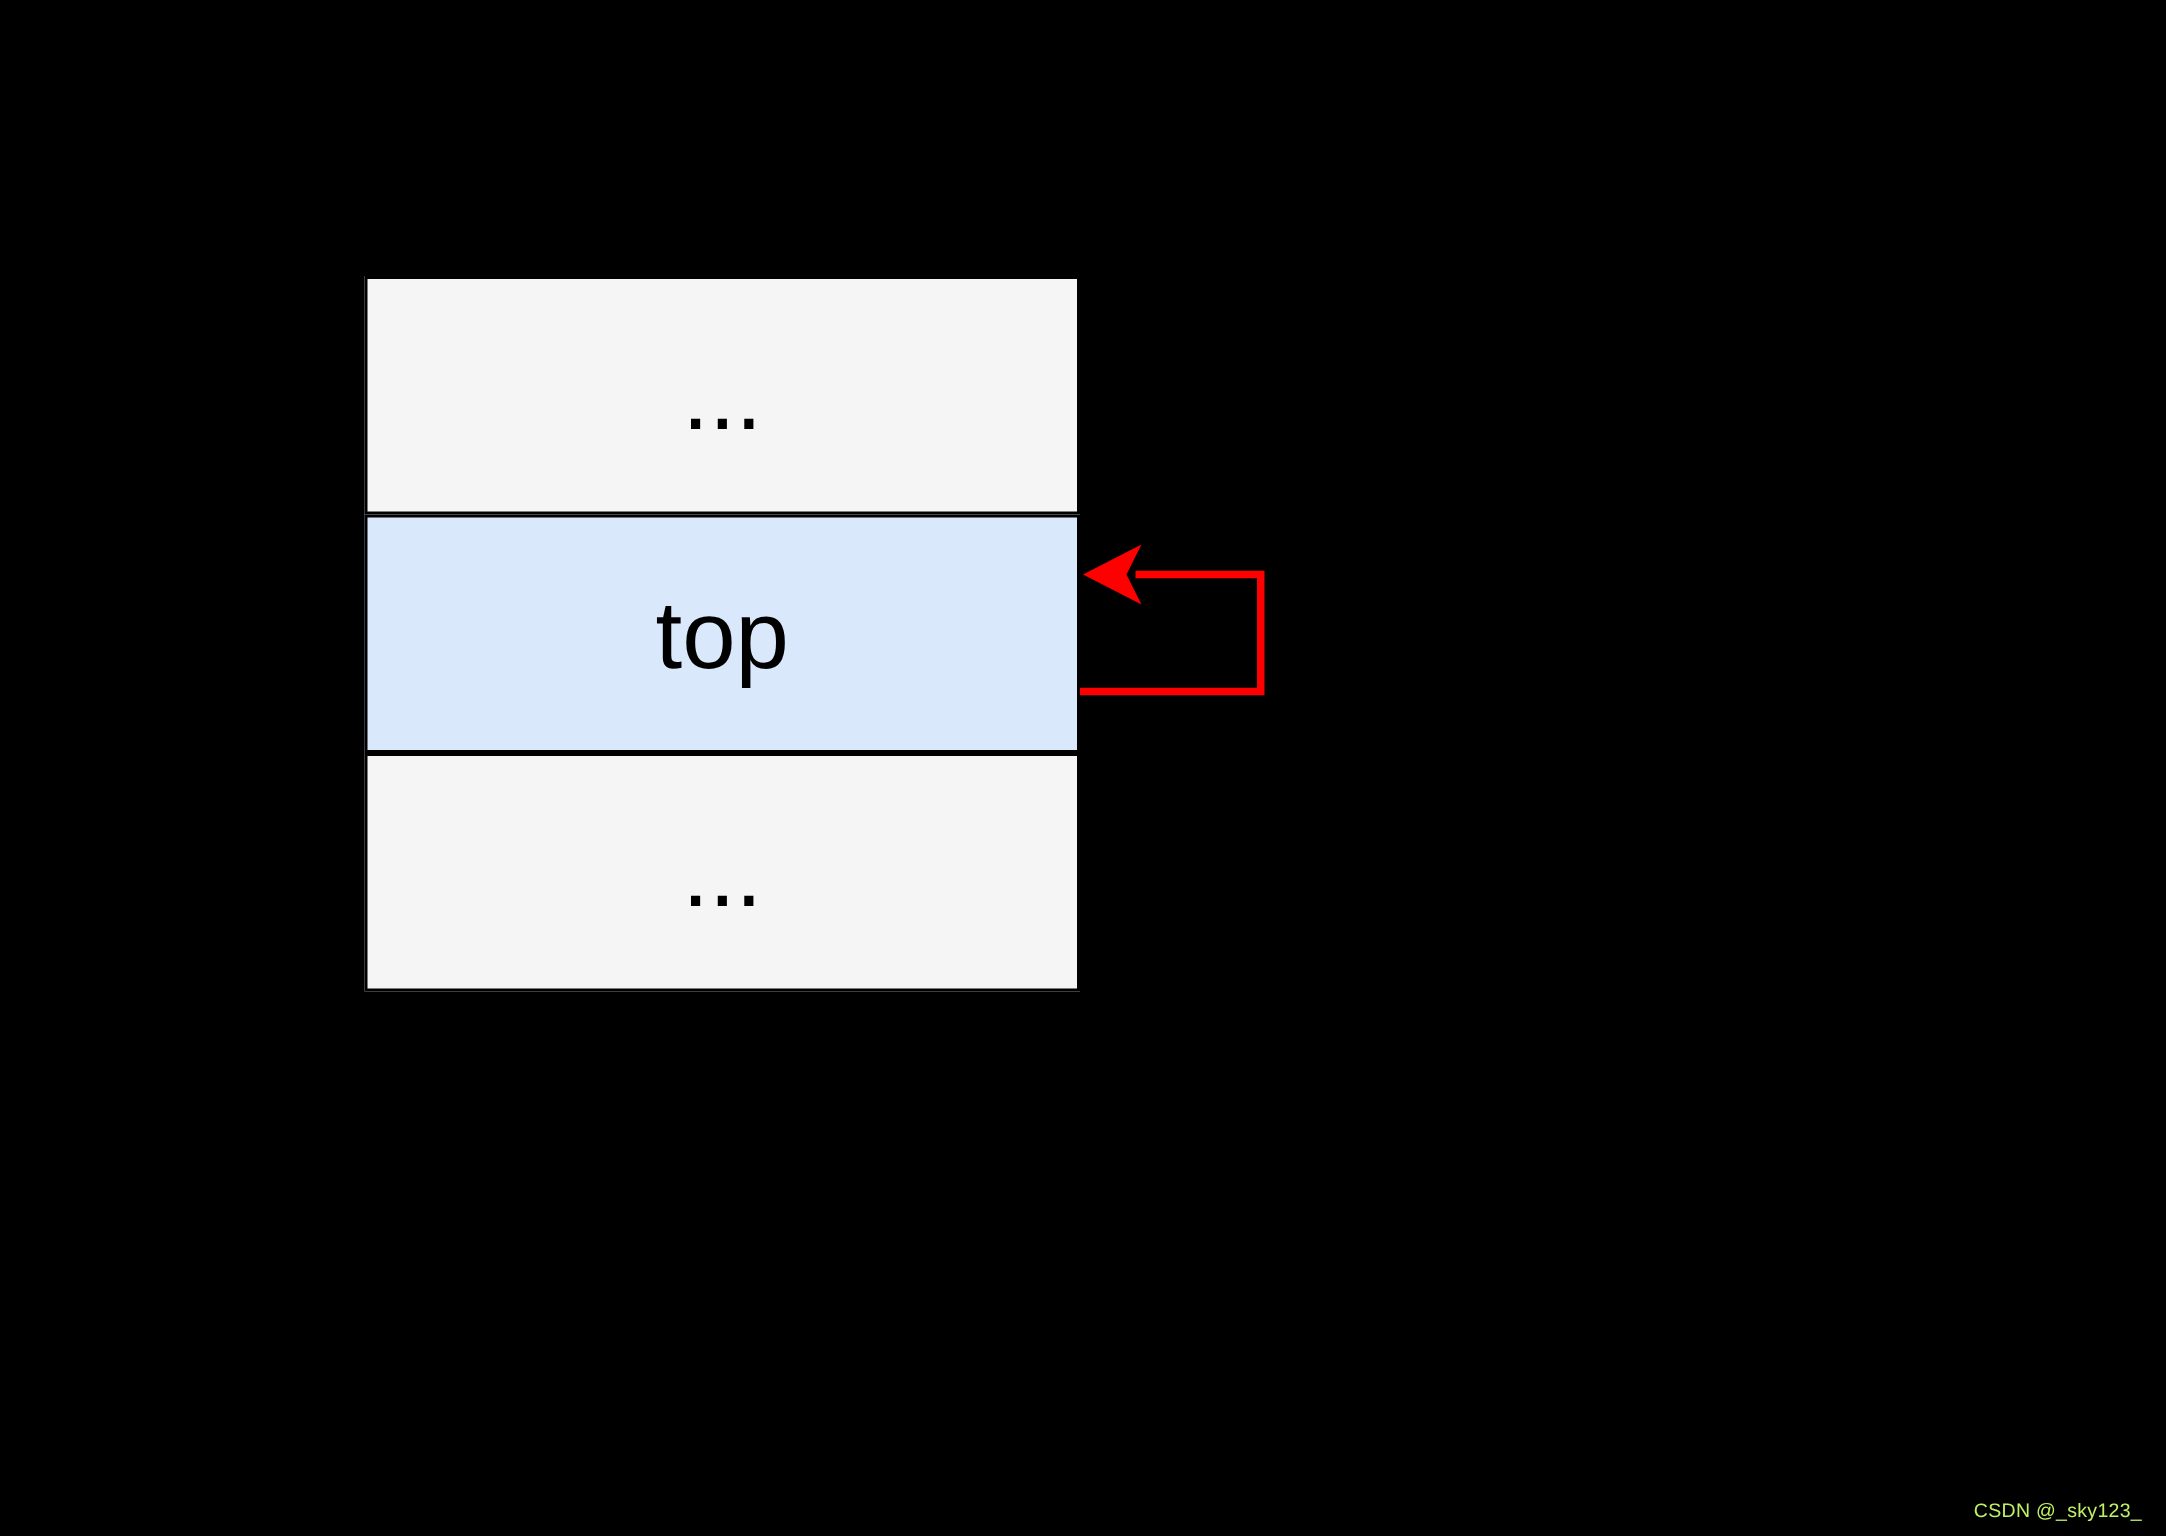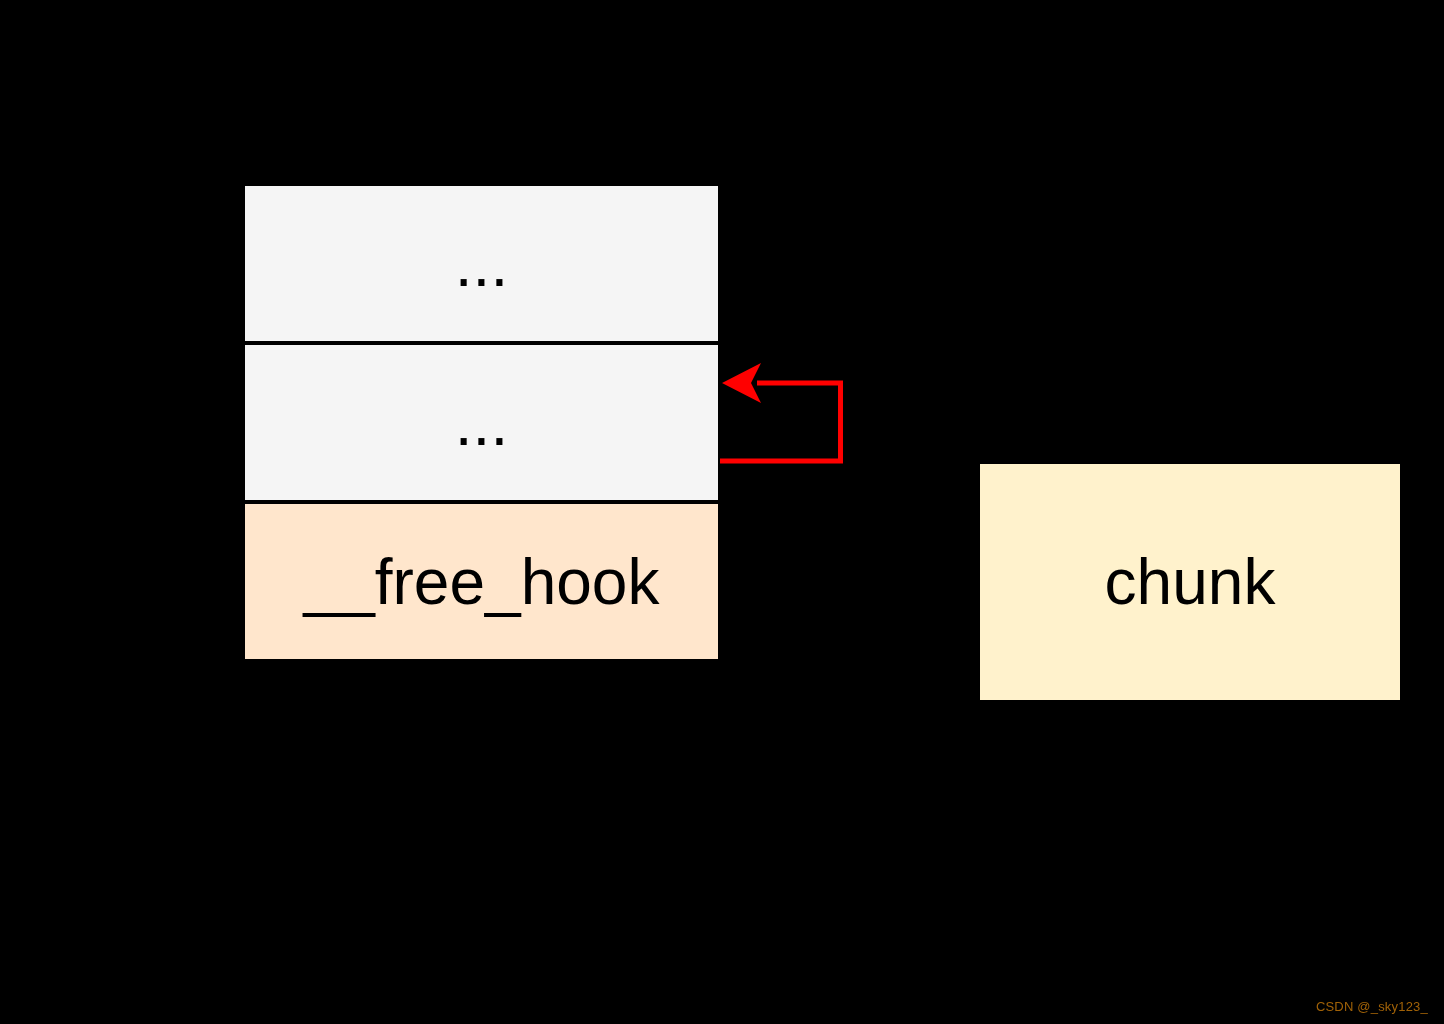--- a/index.html
+++ b/index.html
@@ -71,44 +71,41 @@
   .arrow-head {
     fill: #ff0000;
     stroke: none;
   }
   
   .watermark {
     position: absolute;
     right: 16px;
     bottom: 10px;
     font-size: 13px;
-    color: #a16207;
+    color: #bef264;
     letter-spacing: 0.2px;
   }
 </style>
 </head>
 <body>
 
 <div class="canvas">
 
   <div class="memory-stack">
     <div class="cell cell-fill-gray" style="background-color: rgb(245, 245, 245);">
       <span>...</span>
     </div>
+    <div class="cell cell-fill-blue" style="background-color: rgb(218, 232, 252);">
+      <span>top</span>
+    </div>
     <div class="cell cell-fill-gray" style="background-color: rgb(245, 245, 245);">
       <span>...</span>
     </div>
-    <div class="cell cell-fill-orange" style="background-color: rgb(255, 230, 204);">
-      <span>__free_hook</span>
-    </div>
   </div>
 
-  <div class="chunk-box" style="background-color: rgb(255, 242, 204);">
-    <span>chunk</span>
-  </div>
 
   <svg class="arrow-overlay" width="1444" height="1024" viewBox="0 0 1444 1024" xmlns="http://www.w3.org/2000/svg">
     <polyline class="arrow-line" points="720,461 840.5,461 840.5,383 757,383"></polyline>
     <polygon class="arrow-head" points="722,383 761,363 751,383 761,403"></polygon>
   </svg>
 
   <div class="watermark">CSDN @_sky123_</div>
 
 </div>
 

